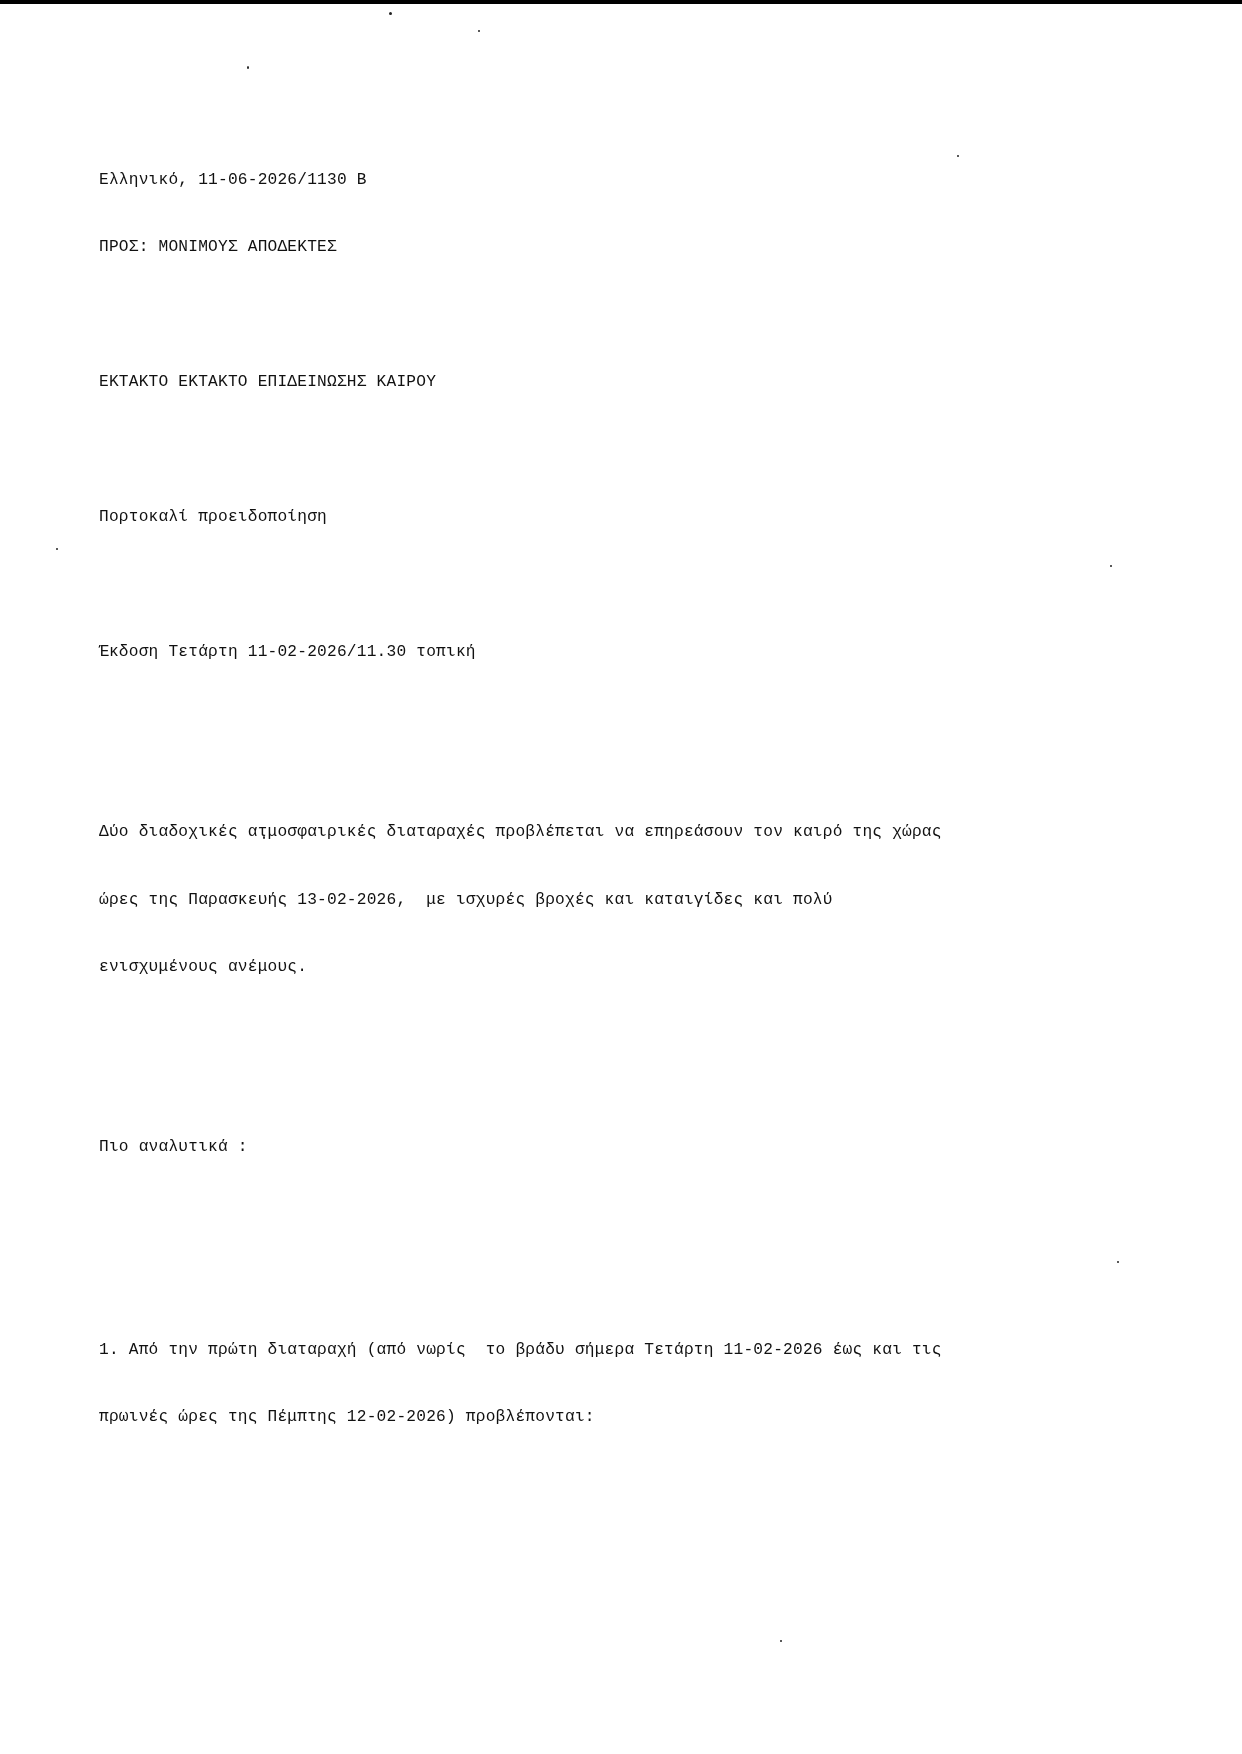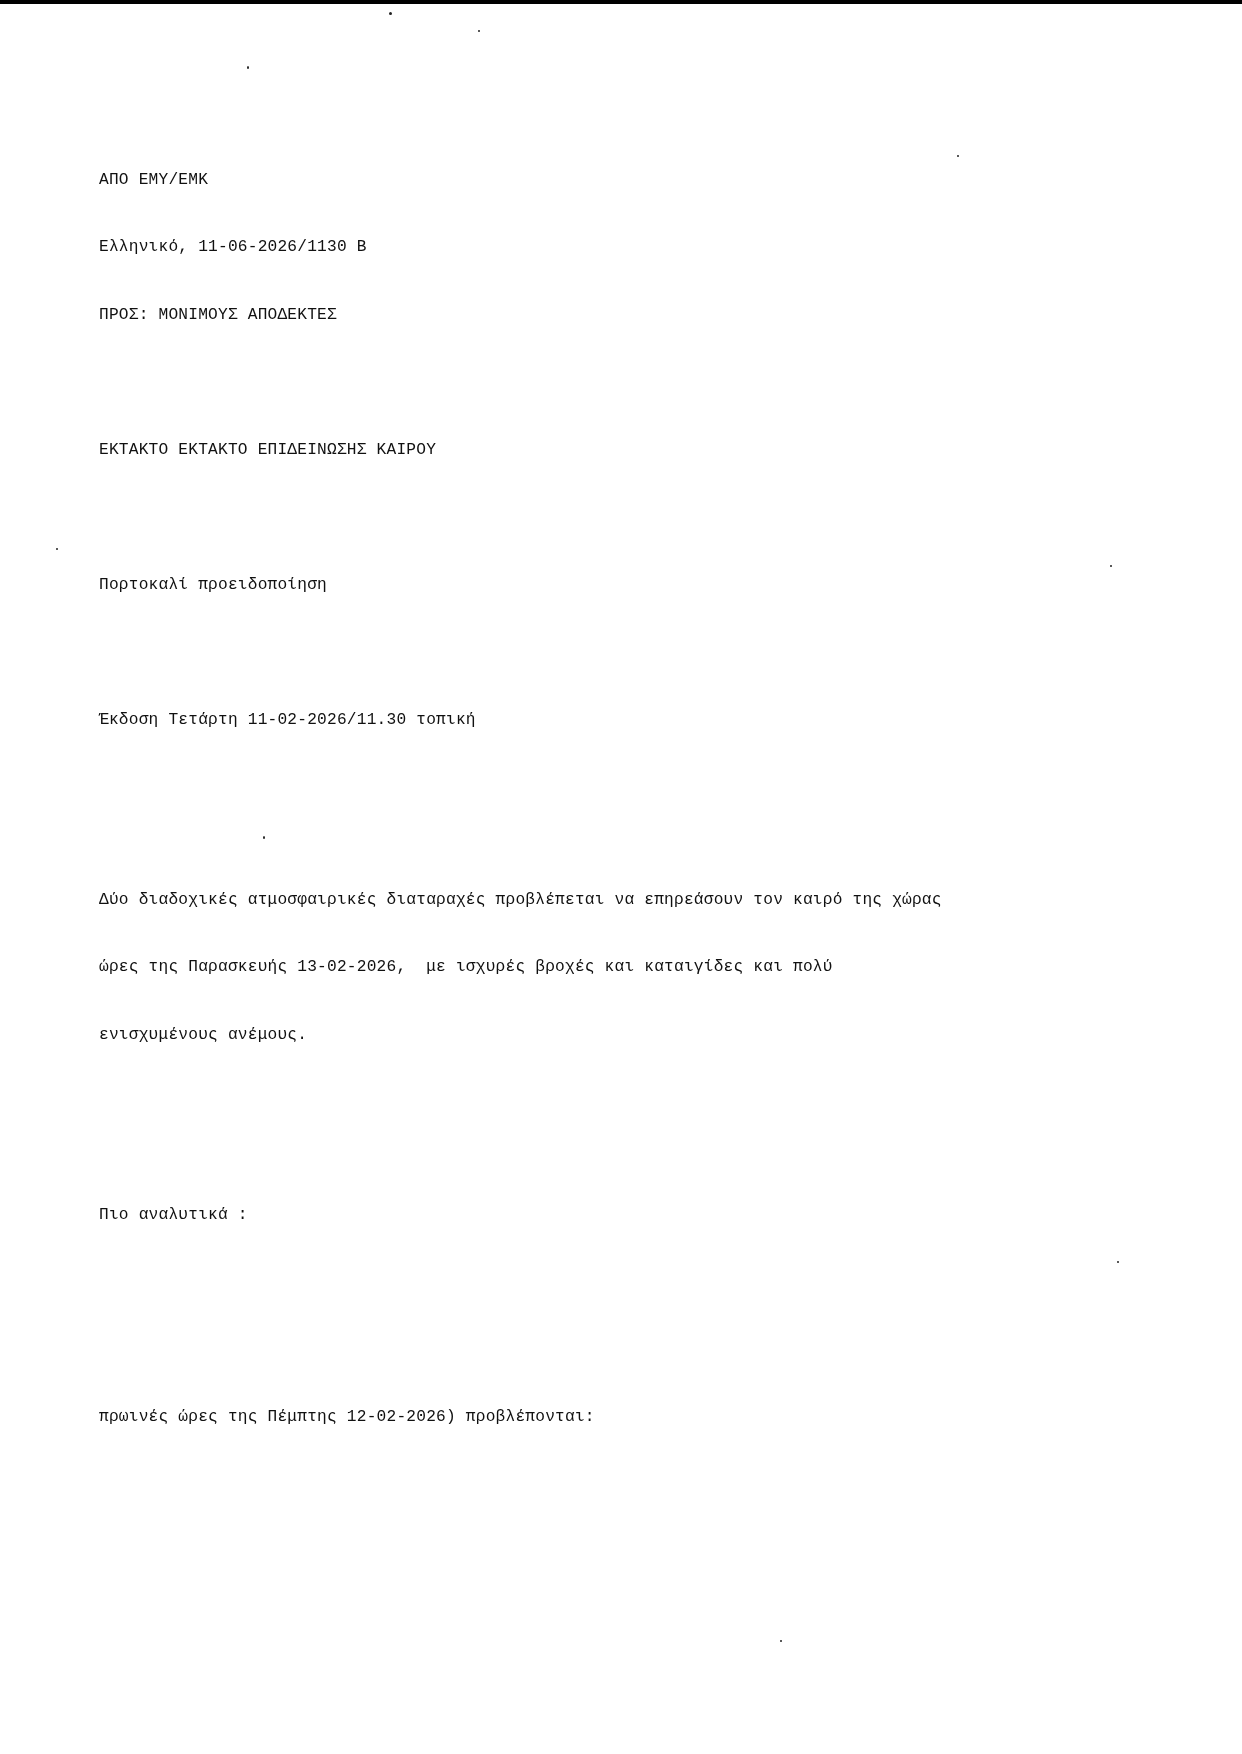--- a/index.html
+++ b/index.html
@@ -29,40 +29,40 @@
     .gap { display: block; height: 22.5px; }
     .speck { position: absolute; background: #222; border-radius: 50%; }
   </style>
 </head>
 <body>
 
 <div class="top-bar"></div>
 
 <div class="page">
   <span class="gap"></span>
-  <span class="line">ΑΠΟ ΕΜΥ/ΕΜΚ</span>
   <span class="line">Ελληνικό, 11-06-2026/1130 Β</span>
   <span class="line">ΠΡΟΣ: ΜΟΝΙΜΟΥΣ ΑΠΟΔΕΚΤΕΣ</span>
   <span class="gap"></span>
   <span class="line">ΕΚΤΑΚΤΟ ΕΚΤΑΚΤΟ ΕΠΙΔΕΙΝΩΣΗΣ ΚΑΙΡΟΥ</span>
   <span class="gap"></span>
   <span class="line">Πορτοκαλί προειδοποίηση</span>
   <span class="gap"></span>
   <span class="line">Έκδοση Τετάρτη 11-02-2026/11.30 τοπική</span>
   <span class="gap"></span>
   <div>
     <span class="line">Δύο διαδοχικές ατμοσφαιρικές διαταραχές προβλέπεται να επηρεάσουν τον καιρό της χώρας</span>
     <span class="line">ώρες της Παρασκευής 13-02-2026,  με ισχυρές βροχές και καταιγίδες και πολύ</span>
     <span class="line">ενισχυμένους ανέμους.</span>
   </div>
   <span class="gap"></span>
   <span class="line">Πιο αναλυτικά :</span>
   <span class="gap"></span>
 
   <div>
+    <span class="line">1. Από την πρώτη διαταραχή (από νωρίς  το βράδυ σήμερα Τετάρτη 11-02-2026 έως και τις</span>
     <span class="line">πρωινές ώρες της Πέμπτης 12-02-2026) προβλέπονται:</span>
     
     
     
     
     
     
     
     
     

